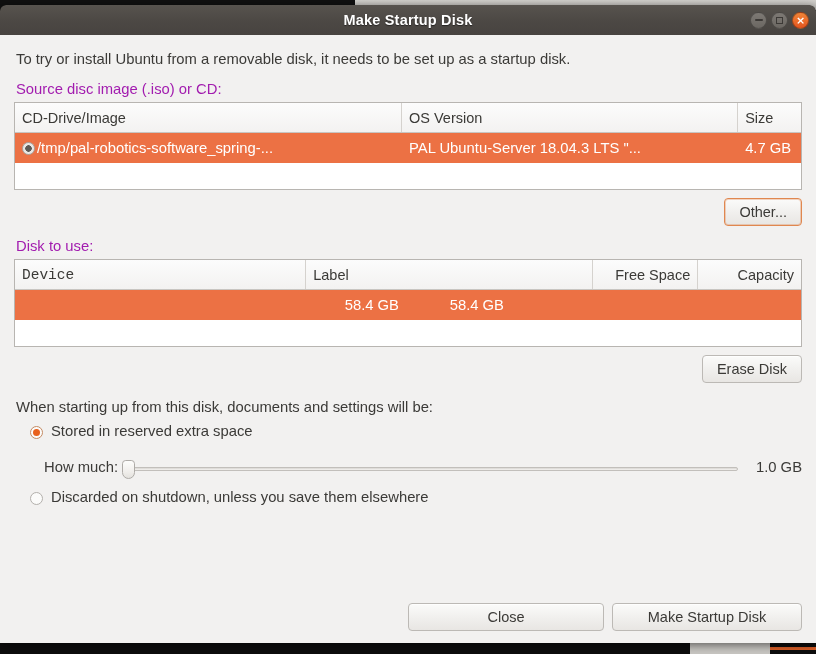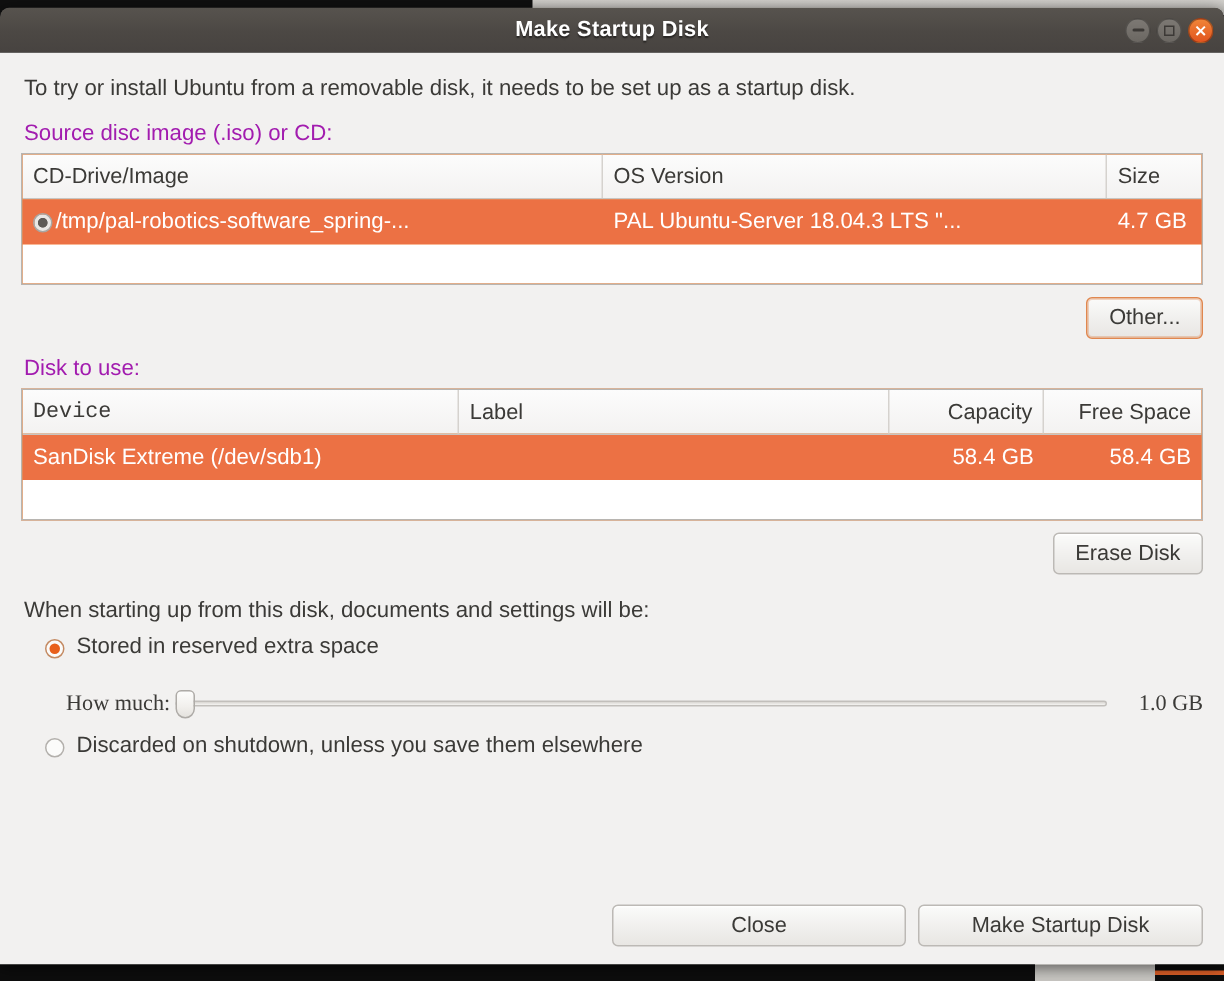--- a/index.html
+++ b/index.html
@@ -281,25 +281,23 @@
     content: "";
     width: 7px;
     height: 7px;
     border-radius: 50%;
     background: #e8601c;
   }
 
   
   #slider-line {
     display: flex;
-    align-items: center;
     margin: 20px 0 6px 30px;
     font-size: 14.8px;
     color: #3b3a37;
-    font-family: Liberation Serif, serif;
   }
   #slider-label { margin-right: 2px; white-space: nowrap; }
   #slider-track-wrap {
     position: relative;
     flex: 1 1 auto;
     height: 20px;
     display: flex;
     align-items: center;
     margin: 0 6px 0 2px;
   }
@@ -396,25 +394,24 @@
     <div class="button-row">
       <button class="btn focused" id="other-button">Other...</button>
     </div>
 
     <div class="section-label" style="margin-top:12px">Disk to use:</div>
 
     <div class="tree-view" id="disk-table">
       <div class="tree-header">
         <div class="th c-device">Device</div>
         <div class="th c-label">Label</div>
+        <div class="th c-free">Free Space</div>
         <div class="th c-capacity">Capacity</div>
-        <div class="th c-free">Free Space</div>
       </div>
       <div class="tree-row">
-        <div class="td r-device">SanDisk Extreme (/dev/sdb1)</div>
         <div class="td r-label"></div>
         <div class="td r-capacity">58.4 GB</div>
         <div class="td r-free">58.4 GB</div>
       </div>
       <div class="tree-blank" style="height:26px"></div>
     </div>
 
     <div class="button-row">
       <button class="btn" id="erase-disk-button">Erase Disk</button>
     </div>

